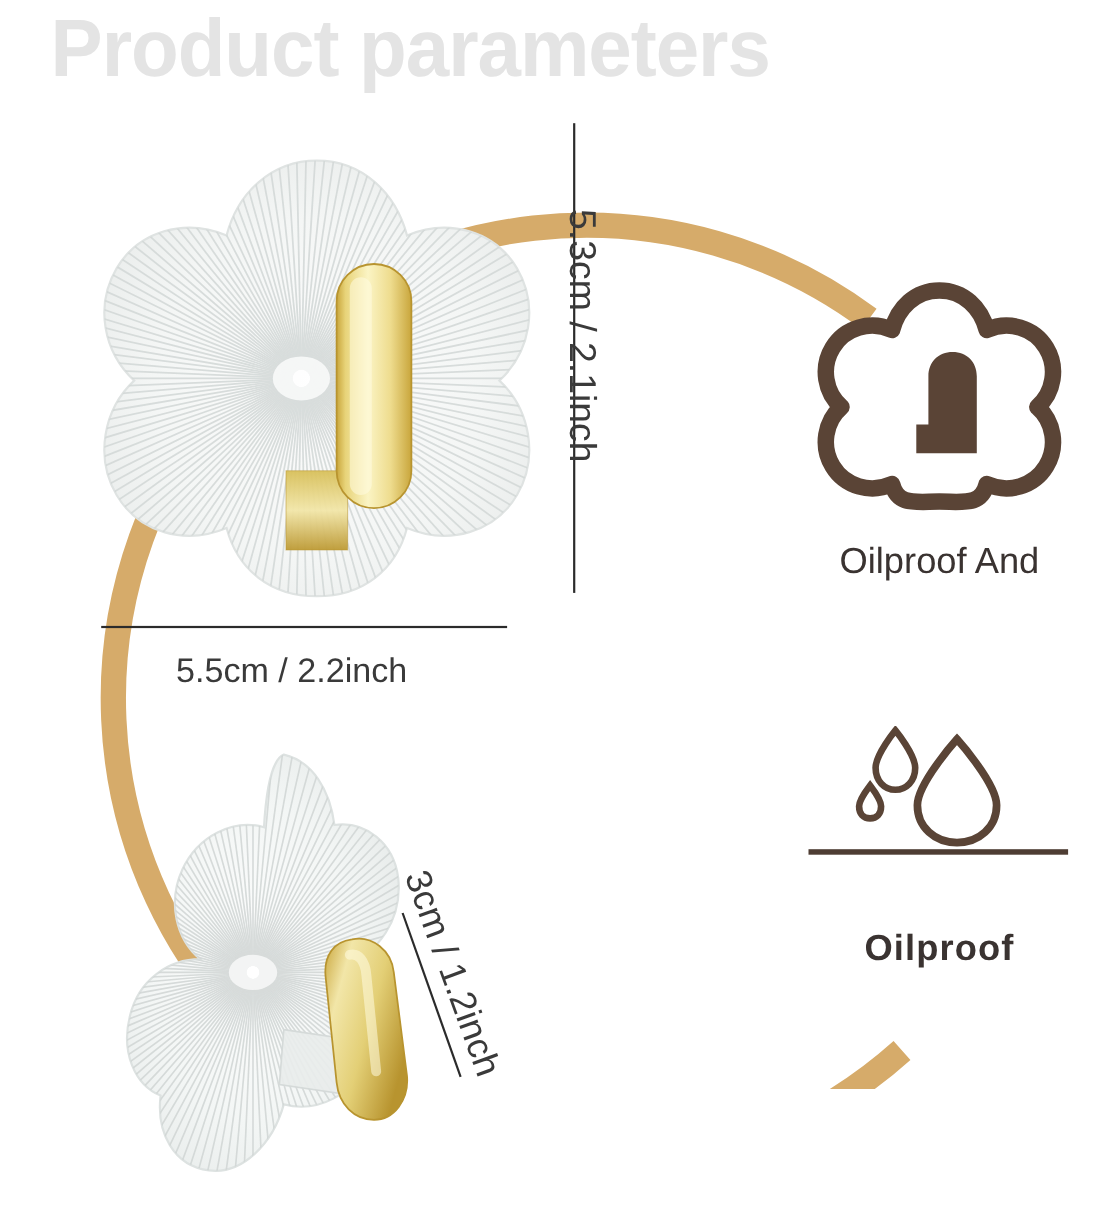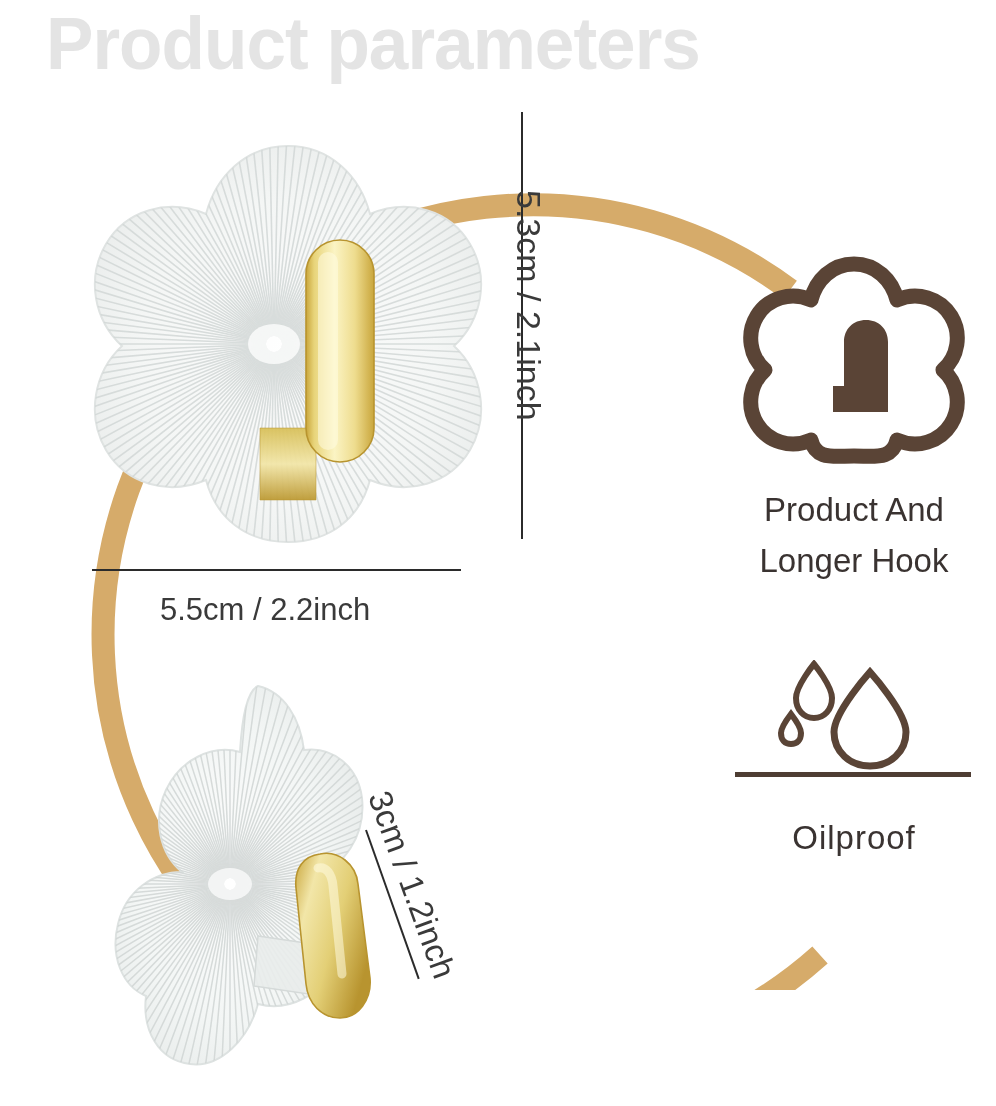--- a/index.html
+++ b/index.html
@@ -113,21 +113,21 @@
     white-space:nowrap;
   }
   .feature-text .ln{ display:block; }
 
   #water-divider{
     position:absolute;
     left:735px; top:772px;
     width:236px; height:5px;
     background:#4e3d33;
   }
-  #feature-water .feature-text{ margin-top:42px; }
+  #feature-water .feature-text{ margin-top:66px;font-weight:bold; }
   #feature-water .feature-text .ln:first-child{ letter-spacing:2px; }
   #feature-water .feature-text .ln:last-child{ letter-spacing:1px; }
 </style>
 </head>
 <body>
 
 <div id="page">
 
   <div id="title">Product parameters</div>
 
@@ -582,22 +582,21 @@
       <path d="M126 68
                C 139 68 148 77 148 90
                L 148 160
                L 93 160
                L 93 134
                L 104 134
                L 104 90
                C 104 77 113 68 126 68 Z" fill="#5a4436"></path>
     </svg>
     <div class="feature-text">
-      <span class="ln">Product And</span>
-      <span class="ln">Longer Hook</span>
+      <span class="ln">Oilproof And</span>
     </div>
   </div>
 
   <div id="feature-water">
     <svg class="feature-icon" width="200" height="110" viewBox="0 0 200 110" xmlns="http://www.w3.org/2000/svg">
 
       <path d="M116 12
                C 116 12 152 52 152 72
                C 152 92 136 106 116 106
                C  96 106  80  92  80  72

